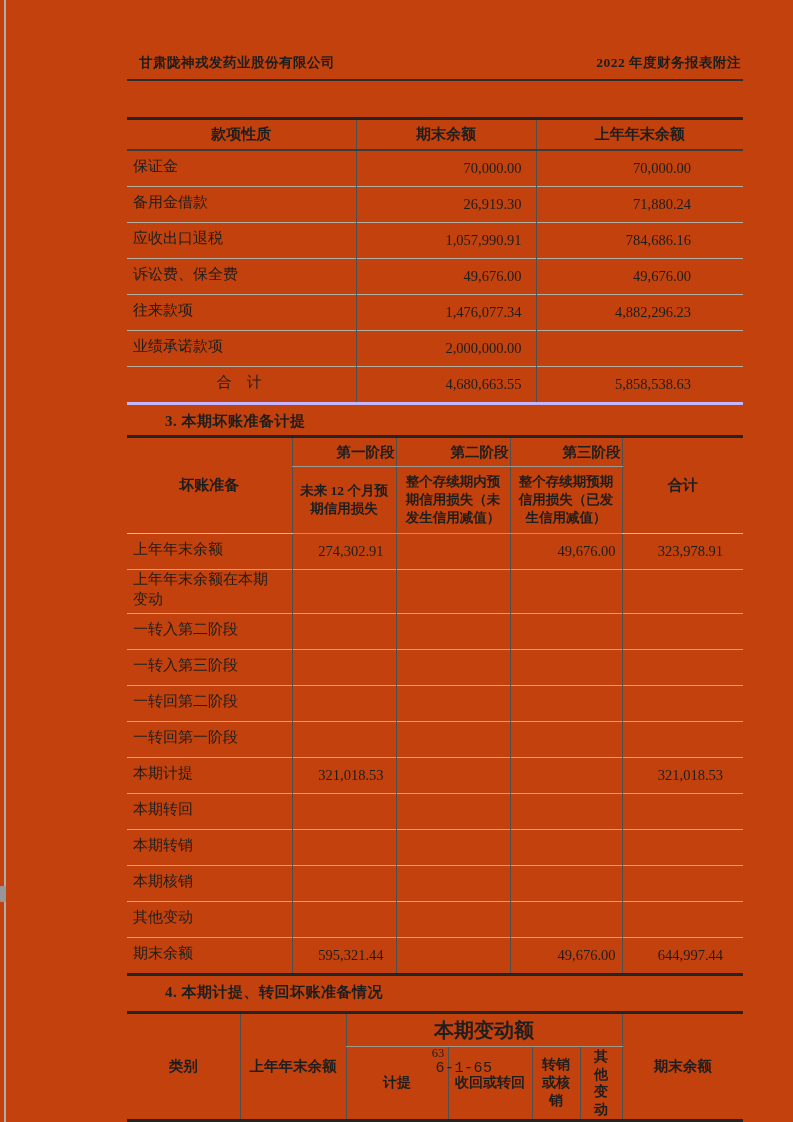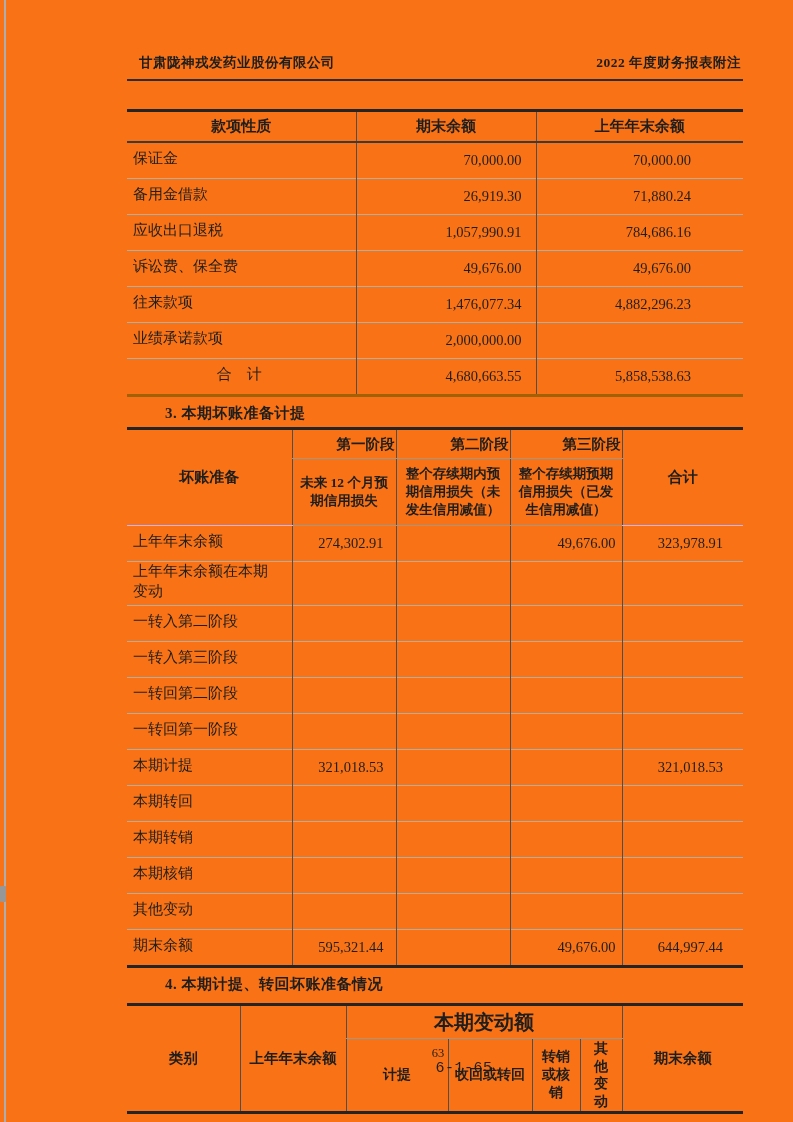--- a/index.html
+++ b/index.html
@@ -1,36 +1,36 @@
 <!DOCTYPE html>
 <html><head>
 <meta charset="utf-8">
 <style>
   html,body{margin:0;padding:0;width:793px;height:1122px;background:#fff;}
-  .page{position:relative;width:793px;height:1122px;background:#f97316;overflow:hidden;
+  .page{position:relative;width:793px;height:1122px;background:#c2410c;overflow:hidden;
         font-family:"Liberation Serif","DejaVu Serif",serif;color:#1e1e1e;}
   .scan-edge{position:absolute;left:4px;top:0;width:2px;height:1122px;background:#adadad;}
   .scan-smudge{position:absolute;left:0;top:886px;width:6px;height:16px;background:#979797;border-radius:1px;}
   .content{position:absolute;left:127px;top:54px;width:616px;}
 
   .doc-header{display:flex;justify-content:space-between;align-items:flex-end;
               padding:0 2px 7px 12px;border-bottom:2px solid #2c2c2c;
               font-size:13.5px;font-weight:600;letter-spacing:0.5px;}
 
   table{border-collapse:collapse;table-layout:fixed;width:616px;}
   th,td{overflow:hidden;}
   th{font-weight:600;text-align:center;vertical-align:middle;}
   td{vertical-align:middle;}
   .bL{border-left:1px solid #4f4f4f;}
   .num{text-align:right;font-size:14.5px;}
   .label{text-align:left;padding:0 10px 4px 6px;font-size:15px;line-height:1.3;}
   .ctr{text-align:center;}
 
   
-  .t1{margin-top:28px;border-top:3px solid #242424;border-bottom:3px solid #a16207;}
+  .t1{margin-top:36px;border-top:3px solid #242424;border-bottom:3px solid #c4b5fd;}
   .t1 th{height:27px;font-size:15px;border-bottom:2px solid #3b3b3b;}
   .t1 td{height:31px;border-top:1px solid #b3ada2;}
   .t1 .pr1{padding-right:14px;}
   .t1 .pr2{padding-right:52px;}
 
   .section-title{margin:7px 0 4px 0;padding-left:38px;font-size:15px;font-weight:600;letter-spacing:0.5px;}
 
   
   .t2{margin-top:3px;border-top:3px solid #242424;border-bottom:3px solid #242424;}
   .t2 .stage-h{height:26px;font-size:14.5px;border-bottom:1px solid #9d978c;text-align:right;}

